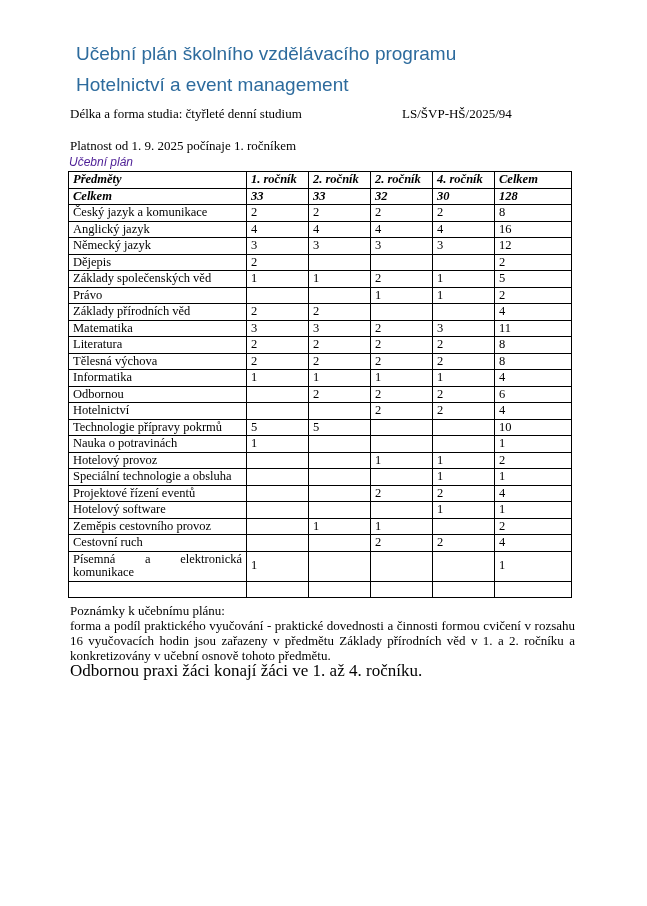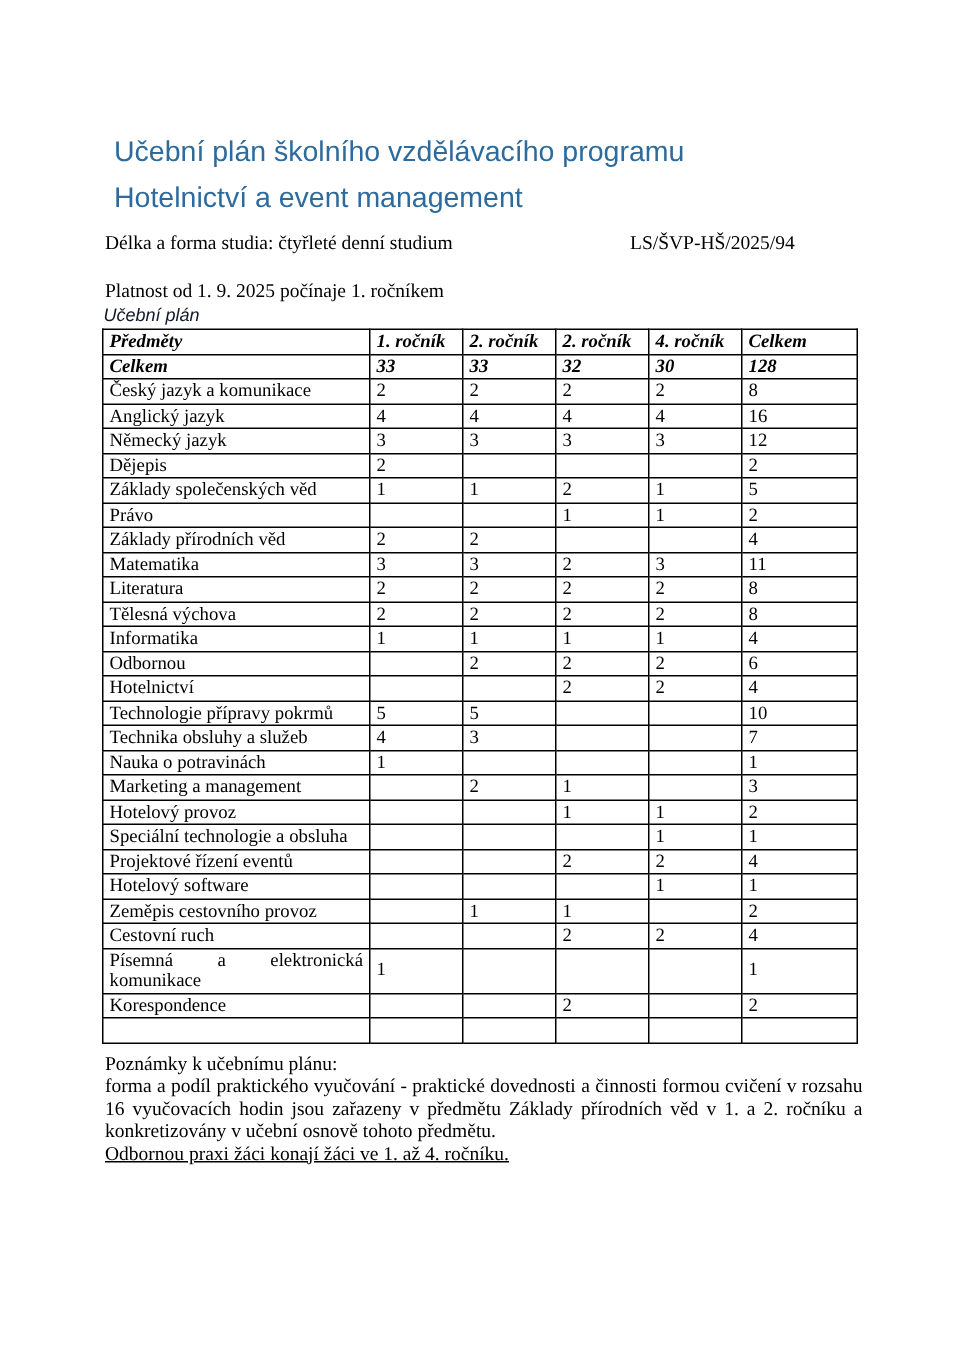--- a/index.html
+++ b/index.html
@@ -8,53 +8,53 @@
     height: 906px;
     background: #ffffff;
     color: #000000;
     font-family: "Liberation Serif", serif;
     overflow: hidden;
   }
   .page {
     box-sizing: border-box;
     width: 647px;
     height: 906px;
-    padding: 86px 70px 0 68px;
+    padding: 38px 70px 0 68px;
   }
   
   .doc-title {
     font-family: "Liberation Sans", sans-serif;
     color: #2d6b9d;
     font-size: 19px;
     line-height: 31px;
     font-weight: 500;
     margin: 0 0 0 8px;
   }
   .meta-row {
     position: relative;
     margin: 6px 0 0 2px;
     font-size: 13px;
     line-height: 16px;
   }
   .meta-left { font-weight: normal; }
   .doc-number {
     position: absolute;
-    left: 350px;
+    left: 332px;
     top: 0;
     font-weight: normal;
   }
   .validity {
     margin: 16px 0 0 2px;
     font-size: 13px;
     line-height: 16px;
   }
   .table-caption {
     font-family: "Liberation Sans", sans-serif;
     font-style: italic;
-    color: #0f172a;
+    color: #4c1d95;
     font-size: 12px;
     line-height: 14px;
     margin: 1px 0 2px 1px;
   }
   
   table.plan {
     border-collapse: collapse;
     width: 503px;
     table-layout: fixed;
   }
@@ -88,24 +88,23 @@
     line-height: 15px;
     margin: 0 0 0 2px;
   }
   .notes-par {
     font-size: 13px;
     line-height: 15px;
     text-align: justify;
     margin: 0 0 0 2px;
   }
   .notes-par2 {
-    font-size: 13px;
+    font-size: 17px;
     line-height: 15px;
     margin: 0 0 0 2px;
-    text-decoration: underline;
   }
 </style>
 </head>
 <body>
 
 <div class="page">
 
   <h1 class="doc-title">
     <span>Učební plán školního vzdělávacího programu</span><br>
     <span>Hotelnictví a event management</span>
@@ -255,44 +254,28 @@
     </tr>
         <tr>
       <td class="subject-cell">Technologie přípravy pokrmů</td>
       <td>5</td>
       <td>5</td>
       <td></td>
       <td></td>
       <td>10</td>
     </tr>
         <tr>
-      <td class="subject-cell">Technika obsluhy a služeb</td>
-      <td>4</td>
-      <td>3</td>
-      <td></td>
-      <td></td>
-      <td>7</td>
-    </tr>
-        <tr>
       <td class="subject-cell">Nauka o potravinách</td>
       <td>1</td>
       <td></td>
       <td></td>
       <td></td>
       <td>1</td>
     </tr>
         <tr>
-      <td class="subject-cell">Marketing a management</td>
-      <td></td>
-      <td>2</td>
-      <td>1</td>
-      <td></td>
-      <td>3</td>
-    </tr>
-        <tr>
       <td class="subject-cell">Hotelový provoz</td>
       <td></td>
       <td></td>
       <td>1</td>
       <td>1</td>
       <td>2</td>
     </tr>
         <tr>
       <td class="subject-cell">Speciální technologie a obsluha</td>
       <td></td>
@@ -333,28 +316,20 @@
       <td>2</td>
       <td>4</td>
     </tr>
         <tr>
       <td class="subject-cell">Písemná a elektronická komunikace</td>
       <td>1</td>
       <td></td>
       <td></td>
       <td></td>
       <td>1</td>
-    </tr>
-        <tr>
-      <td class="subject-cell">Korespondence</td>
-      <td></td>
-      <td></td>
-      <td>2</td>
-      <td></td>
-      <td>2</td>
     </tr>
         <tr>
       <td class="subject-cell"></td>
       <td></td>
       <td></td>
       <td></td>
       <td></td>
       <td></td>
     </tr>
       </tbody>

